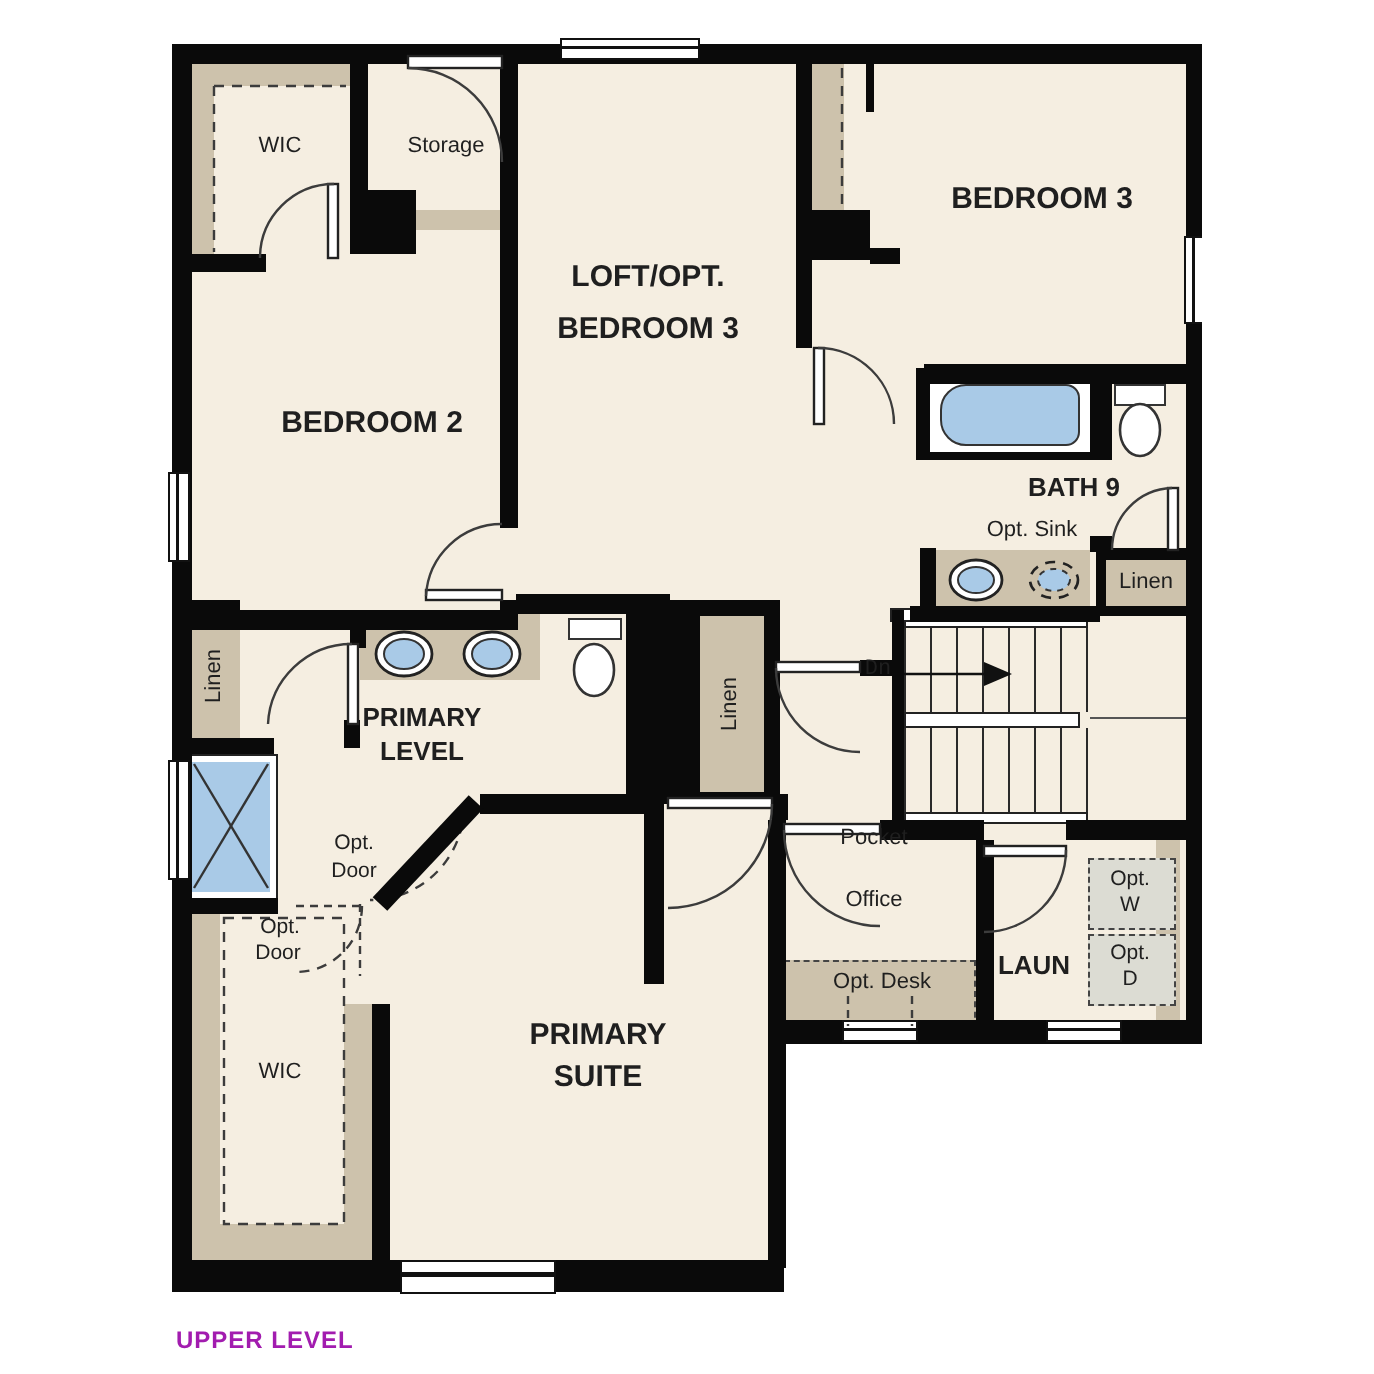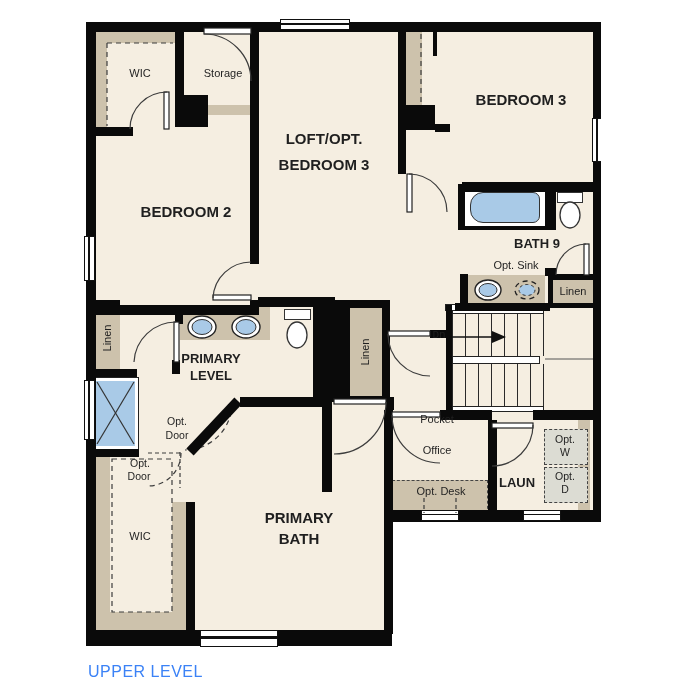--- a/index.html
+++ b/index.html
@@ -14,21 +14,21 @@
   .winh{background:linear-gradient(to bottom,#fff 0 35%,#111 35% 50%,#fff 50%);border:1.2px solid #111;box-sizing:border-box;}
   .winv{background:linear-gradient(to right,#fff 0 35%,#111 35% 50%,#fff 50%);border:1.2px solid #111;box-sizing:border-box;}
   .rail{background:#fff;border:1.2px solid #222;box-sizing:border-box;}
   .treads{background:repeating-linear-gradient(to right,#2a2a2a 0 1.2px,transparent 1.2px 13px);}
   .lbl{transform:translate(-50%,-50%);white-space:nowrap;font-size:11px;line-height:1.05;text-align:center;}
   .lbl.b{font-weight:bold;}
   .lbl.rot{transform:translate(-50%,-50%) rotate(-90deg);}
   .lbl.s10{font-size:10.5px;}
   .lbl.s13{font-size:13px;}
   .lbl.s14{font-size:15px;}
-  .title{font-weight:normal;font-size:16px;letter-spacing:.5px;color:#3b82f6;}
+  .title{font-weight:bold;font-size:12px;letter-spacing:.5px;color:#a21caf;}
   .tank{background:#fff;border:1.3px solid #333;box-sizing:border-box;}
   .tub{background:var(--blue,#a9cae7);border:1.5px solid #333;box-sizing:border-box;border-radius:13px 7px 7px 13px;}
   .shower-out{background:#fff;border:1.5px solid #222;box-sizing:border-box;}
   .shower-in{background:var(--blue,#a9cae7);}
   svg{position:absolute;left:0;top:0;pointer-events:none;}
 </style>
 </head>
 <body>
 
 <div id="plan">
@@ -195,16 +195,16 @@
   <div class="abs lbl" style="left:437px;top:408px;text-align:center;">Pocket</div>
   <div class="abs lbl" style="left:437px;top:439px;">Office</div>
   <div class="abs lbl" style="left:441px;top:480px;">Opt. Desk</div>
   <div class="abs lbl b s13" style="left:517px;top:471px;">LAUN</div>
   <div class="abs lbl s10" style="left:565px;top:428px;">Opt.</div>
   <div class="abs lbl s10" style="left:565px;top:441px;">W</div>
   <div class="abs lbl s10" style="left:565px;top:465px;">Opt.</div>
   <div class="abs lbl s10" style="left:565px;top:478px;">D</div>
   <div class="abs lbl" style="left:140px;top:525px;">WIC</div>
   <div class="abs lbl b s14" style="left:299px;top:506px;">PRIMARY</div>
-  <div class="abs lbl b s14" style="left:299px;top:527px;">BATH</div>
+  <div class="abs lbl b s14" style="left:299px;top:527px;">SUITE</div>
 
   <div class="abs title" style="left:88px;top:651px;">UPPER LEVEL</div>
 </div>
 
 </body></html>

